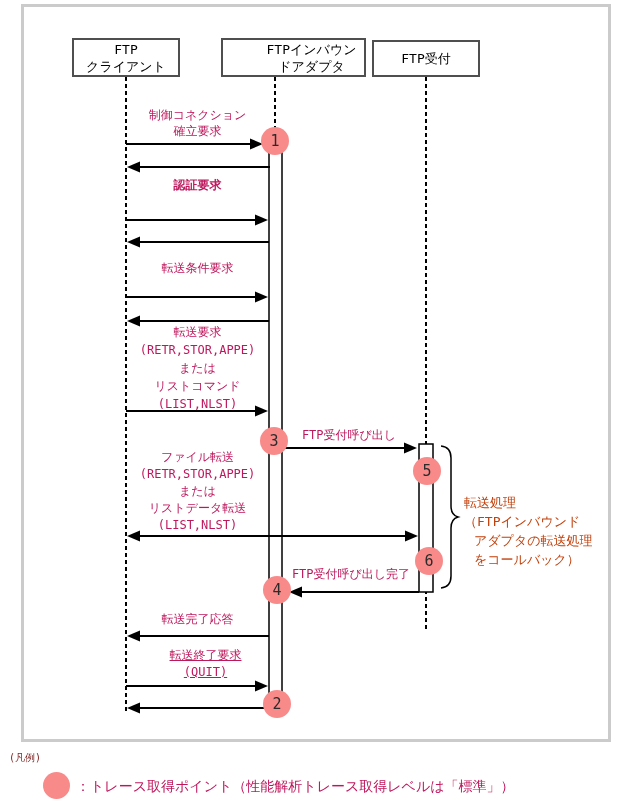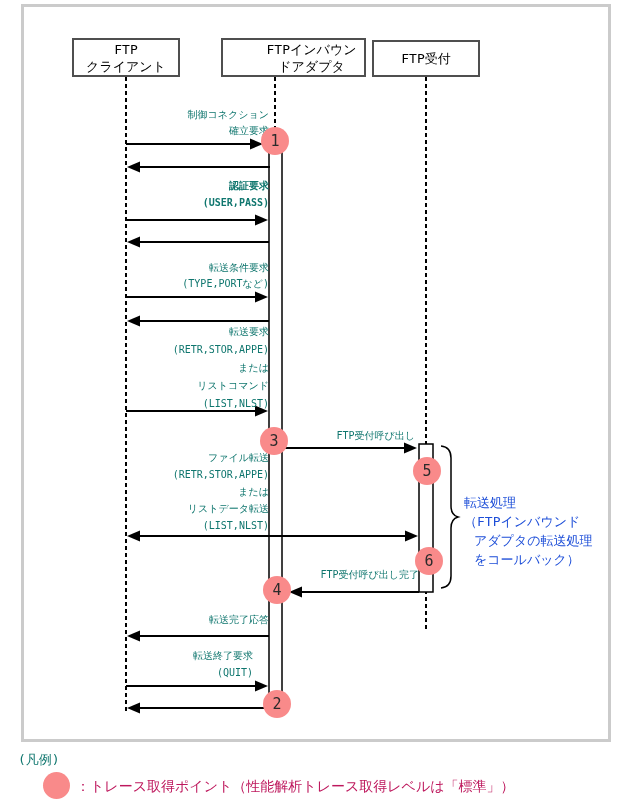--- a/index.html
+++ b/index.html
@@ -11,34 +11,34 @@
   #frame{position:absolute;left:21px;top:4px;width:584px;height:732px;border:3px solid #cbcbcb;background:#fff;}
   
   #draw{position:absolute;left:0;top:0;width:618px;height:803px;z-index:1;}
   
   .actor{
     position:absolute;z-index:2;background:#fff;border:2px solid #4f4f4f;
     display:flex;flex-direction:column;align-items:center;justify-content:center;
     font-size:13px;line-height:17px;text-align:center;color:#000;
   }
   
-  .msg{position:absolute;z-index:2;text-align:right;font-size:10px;color:#0f766e;}
+  .msg{position:absolute;z-index:2;text-align:center;font-size:12px;color:#be185d;}
   .msg div{white-space:nowrap;}
   
   .tp{
     position:absolute;z-index:3;width:28px;height:28px;border-radius:50%;
     background:#f98a8a;display:flex;align-items:center;justify-content:center;
     font-size:15px;color:#2b2b2b;
   }
   
-  #note{position:absolute;left:464px;top:493px;z-index:2;font-size:13px;line-height:19px;color:#1d4ed8;}
+  #note{position:absolute;left:464px;top:493px;z-index:2;font-size:13px;line-height:19px;color:#c2410c;}
   #note div{white-space:nowrap;}
   #note .indent{padding-left:10px;}
   
-  #legend-heading{position:absolute;left:18px;top:751px;font-size:13px;color:#0f766e;z-index:2;}
+  #legend-heading{position:absolute;left:9px;top:751px;font-size:10px;color:#7f1d1d;z-index:2;}
   #legend-dot{position:absolute;left:43px;top:772px;width:27px;height:27px;border-radius:50%;background:#f98a8a;z-index:2;}
   #legend-text{position:absolute;left:76px;top:778px;font-size:14px;color:#be185d;white-space:nowrap;z-index:2;}
   .lh16{line-height:16px;} .lh17{line-height:17px;} .lh18{line-height:18px;}
 </style>
 </head>
 <body>
 
 <div id="stage">
 
   <div id="frame"></div>
@@ -121,25 +121,23 @@
   <div class="actor" style="left:372px;top:40px;width:104px;height:33px;">
     <div>FTP受付</div>
   </div>
 
   <div class="msg lh16" style="left:126px;top:107px;width:143px;">
     <div>制御コネクション</div>
     <div>確立要求</div>
   </div>
   <div class="msg lh17" style="left:126px;top:177px;width:143px;font-weight:bold;">
     <div>認証要求</div>
-    <div>(USER,PASS)</div>
   </div>
   <div class="msg lh16" style="left:126px;top:260px;width:143px;">
     <div>転送条件要求</div>
-    <div>(TYPE,PORTなど)</div>
   </div>
   <div class="msg lh18" style="left:126px;top:323px;width:143px;">
     <div>転送要求</div>
     <div>(RETR,STOR,APPE)</div>
     <div>または</div>
     <div>リストコマンド</div>
     <div>(LIST,NLST)</div>
   </div>
   <div class="msg lh17" style="left:283px;top:427px;width:132px;">
     <div>FTP受付呼び出し</div>
@@ -150,21 +148,21 @@
     <div>または</div>
     <div>リストデータ転送</div>
     <div>(LIST,NLST)</div>
   </div>
   <div class="msg lh17" style="left:126px;top:611px;width:143px;">
     <div>転送完了応答</div>
   </div>
   <div class="msg lh17" style="left:283px;top:566px;width:136px;">
     <div>FTP受付呼び出し完了</div>
   </div>
-  <div class="msg lh17" style="left:110px;top:647px;width:143px;">
+  <div class="msg lh17" style="left:134px;top:647px;width:143px;text-decoration:underline;">
     <div>転送終了要求</div>
     <div>(QUIT)</div>
   </div>
 
   <div class="tp" style="left:261px;top:127px;">
     <span>1</span>
   </div>
   <div class="tp" style="left:263px;top:690px;">
     <span>2</span>
   </div>

